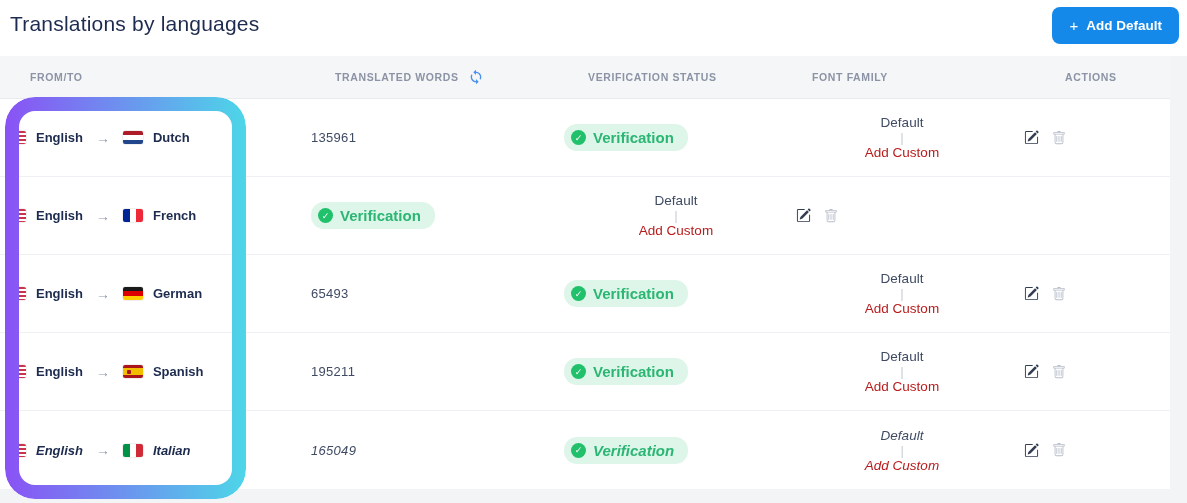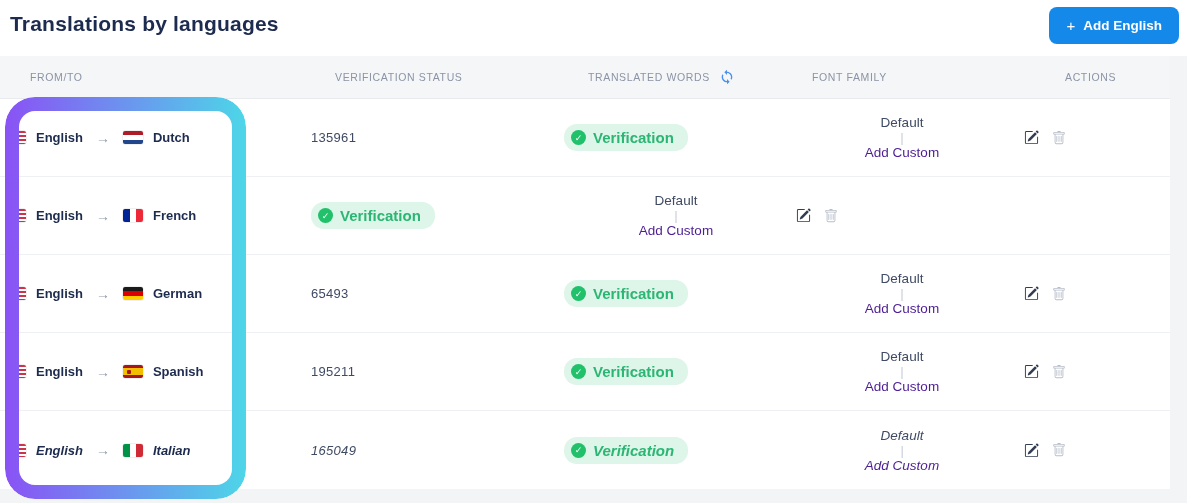--- a/index.html
+++ b/index.html
@@ -2,31 +2,31 @@
 <html><head>
 <meta charset="utf-8">
 <style>
   * { margin:0; padding:0; box-sizing:border-box; }
   html,body { background:#f3f4f6; }
   body { font-family:"Liberation Sans","DejaVu Sans",sans-serif; }
   .page { position:relative; width:1187px; height:503px; background:#ffffff; overflow:hidden; }
 
   
   .topbar { position:absolute; top:0; left:0; width:100%; height:56px; background:#fff; }
-  .page-title { position:absolute; left:10px; top:12px; font-size:21px; font-weight:700; color:#1d2b4f; letter-spacing:0.2px; }
+  .page-title { position:absolute; left:10px; top:12px; font-size:21px; font-weight:400; color:#1d2b4f; letter-spacing:0.2px; }
   .add-btn { position:absolute; right:8px; top:7px; height:37px; padding:0 17px; background:#1489e9; color:#fff;
              border:none; border-radius:8px; font-size:13.5px; font-weight:600; font-family:inherit;
              display:flex; align-items:center; gap:8px; cursor:pointer; }
   .add-btn .plus { font-size:15px; font-weight:400; }
 
   
   .table { position:absolute; top:56px; left:0; width:1170px; }
   .grid { display:grid; grid-template-columns:305px 253px 224px 228px 160px; padding-left:30px; align-items:center; }
   .thead { height:43px; background:#f5f6f7; border-bottom:1px solid #e8eaee; }
-  .th { font-size:10.5px; font-weight:400; letter-spacing:0.06em; color:#8b93a5; text-transform:uppercase;
+  .th { font-size:10.5px; font-weight:700; letter-spacing:0.06em; color:#8b93a5; text-transform:uppercase;
         display:flex; align-items:center; gap:9px; }
   .th.actions-h { padding-left:25px; }
   .refresh-btn { border:none; background:none; cursor:pointer; width:17px; height:17px; padding:0; display:flex; align-items:center; }
   .refresh-btn svg { width:16px; height:16px; fill:#4a90ee; }
 
   .trow { height:78px; background:#fff; border-bottom:1px solid #eef0f3;padding-left:6px; }
   .trow:last-child { border-bottom:none;font-style:italic; }
 
   .lang-cell { display:flex; align-items:center; }
   .flag { width:20px; height:13px; border-radius:2px; position:relative; overflow:hidden; flex:0 0 auto;
@@ -47,21 +47,21 @@
 
   .badge { display:inline-flex; align-items:center; gap:7px; background:#def5e9; border-radius:13px;
            padding:5px 14px 5px 7px; }
   .badge-check { width:15px; height:15px; border-radius:50%; background:#21c06a; color:#fff; font-size:9px;
                  display:flex; align-items:center; justify-content:center; font-weight:700; }
   .badge-label { font-size:15px; font-weight:600; color:#2bb673; }
 
   .ff-cell { display:flex; align-items:center; font-size:13.5px;flex-direction:column; }
   .ff-default { color:#3f4a63; }
   .ff-sep { color:#c9cfd9; margin:0 11px; font-weight:300; }
-  .ff-link { color:#4c1d95; text-decoration:none; cursor:pointer; }
+  .ff-link { color:#b91c1c; text-decoration:none; cursor:pointer; }
 
   .actions-cell { display:flex; align-items:center; gap:13px; padding-left:8px; }
   .icon-btn { border:none; background:none; padding:0; cursor:pointer; display:flex; align-items:center; }
   .icon-btn.edit svg { width:15px; height:15px; fill:#323d52; }
   .icon-btn.trash svg { width:14px; height:14px; fill:#b6bdc9; }
 
   
   .right-gutter { position:absolute; left:1170px; top:56px; width:17px; height:447px; background:#f3f4f6; }
   .bottom-gutter { position:absolute; left:0; top:489px; width:1187px; height:14px; background:#f3f4f6; }
 
@@ -74,36 +74,36 @@
 </style>
 </head>
 <body>
 
 <div class="page">
 
   <div class="topbar">
     <h1 class="page-title">Translations by languages</h1>
     <button class="add-btn">
       <span class="plus">+</span>
-      <span>Add English</span>
+      <span>Add Default</span>
     </button>
   </div>
 
   <div class="table">
     <div class="thead grid">
       <div class="th">FROM/TO</div>
-      <div class="th">VERIFICATION STATUS</div>
       <div class="th">
         <span>TRANSLATED WORDS</span>
         <button class="refresh-btn" title="">
           <svg viewBox="0 0 24 24">
               <path d="M12 4V1L8 5l4 4V6c3.31 0 6 2.69 6 6 0 1.01-.25 1.97-.7 2.8l1.46 1.46C19.54 15.03 20 13.57 20 12c0-4.42-3.58-8-8-8zm0 14c-3.31 0-6-2.69-6-6 0-1.01.25-1.97.7-2.8L5.24 7.74C4.46 8.97 4 10.43 4 12c0 4.42 3.58 8 8 8v3l4-4-4-4v3z"></path>
             </svg>
         </button>
       </div>
+      <div class="th">VERIFICATION STATUS</div>
       <div class="th">FONT FAMILY</div>
       <div class="th actions-h">ACTIONS</div>
     </div>
     <div id="tbody">
   <div class="trow grid">
     <div class="lang-cell">
       <span class="flag flag-us"></span>
       <span class="lname">English</span>
       <span class="arrow">→</span>
       <span class="flag to flag-nl"></span>

